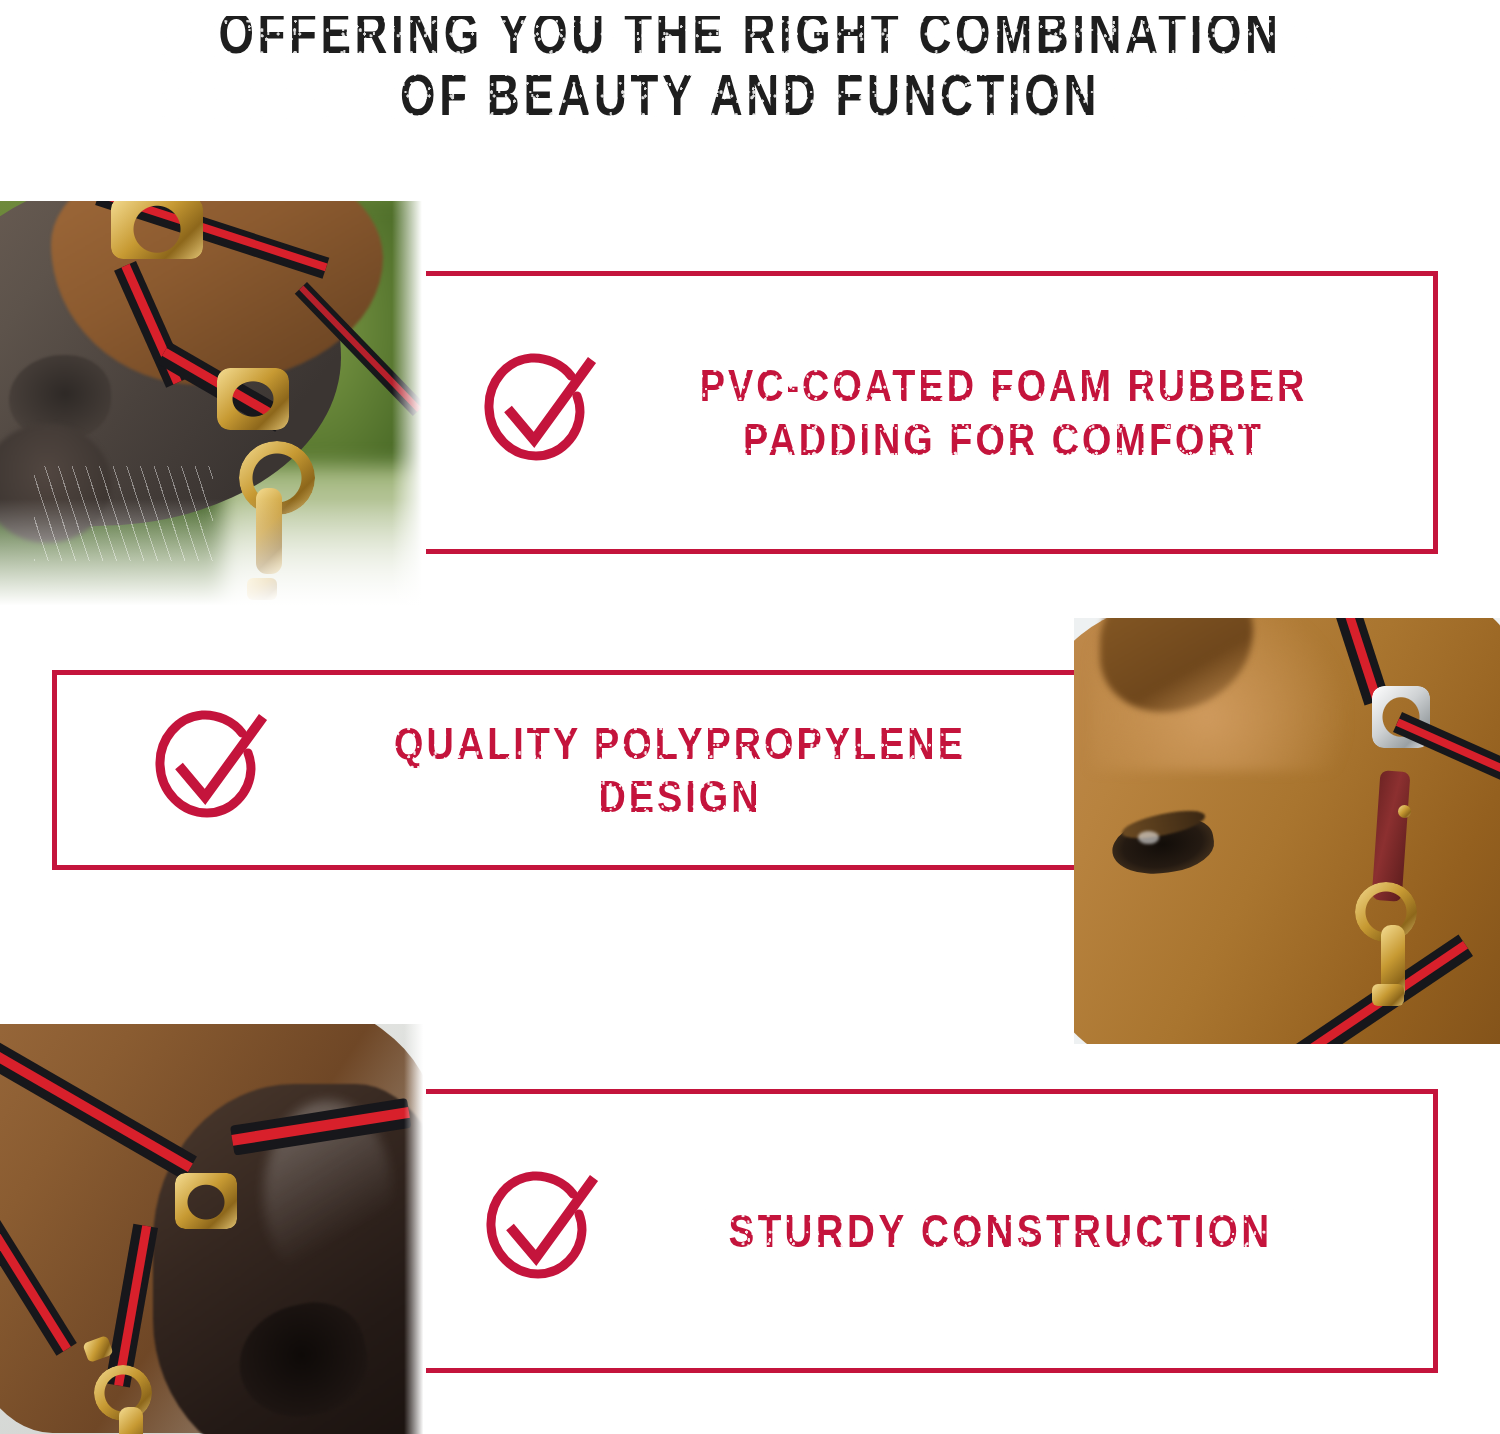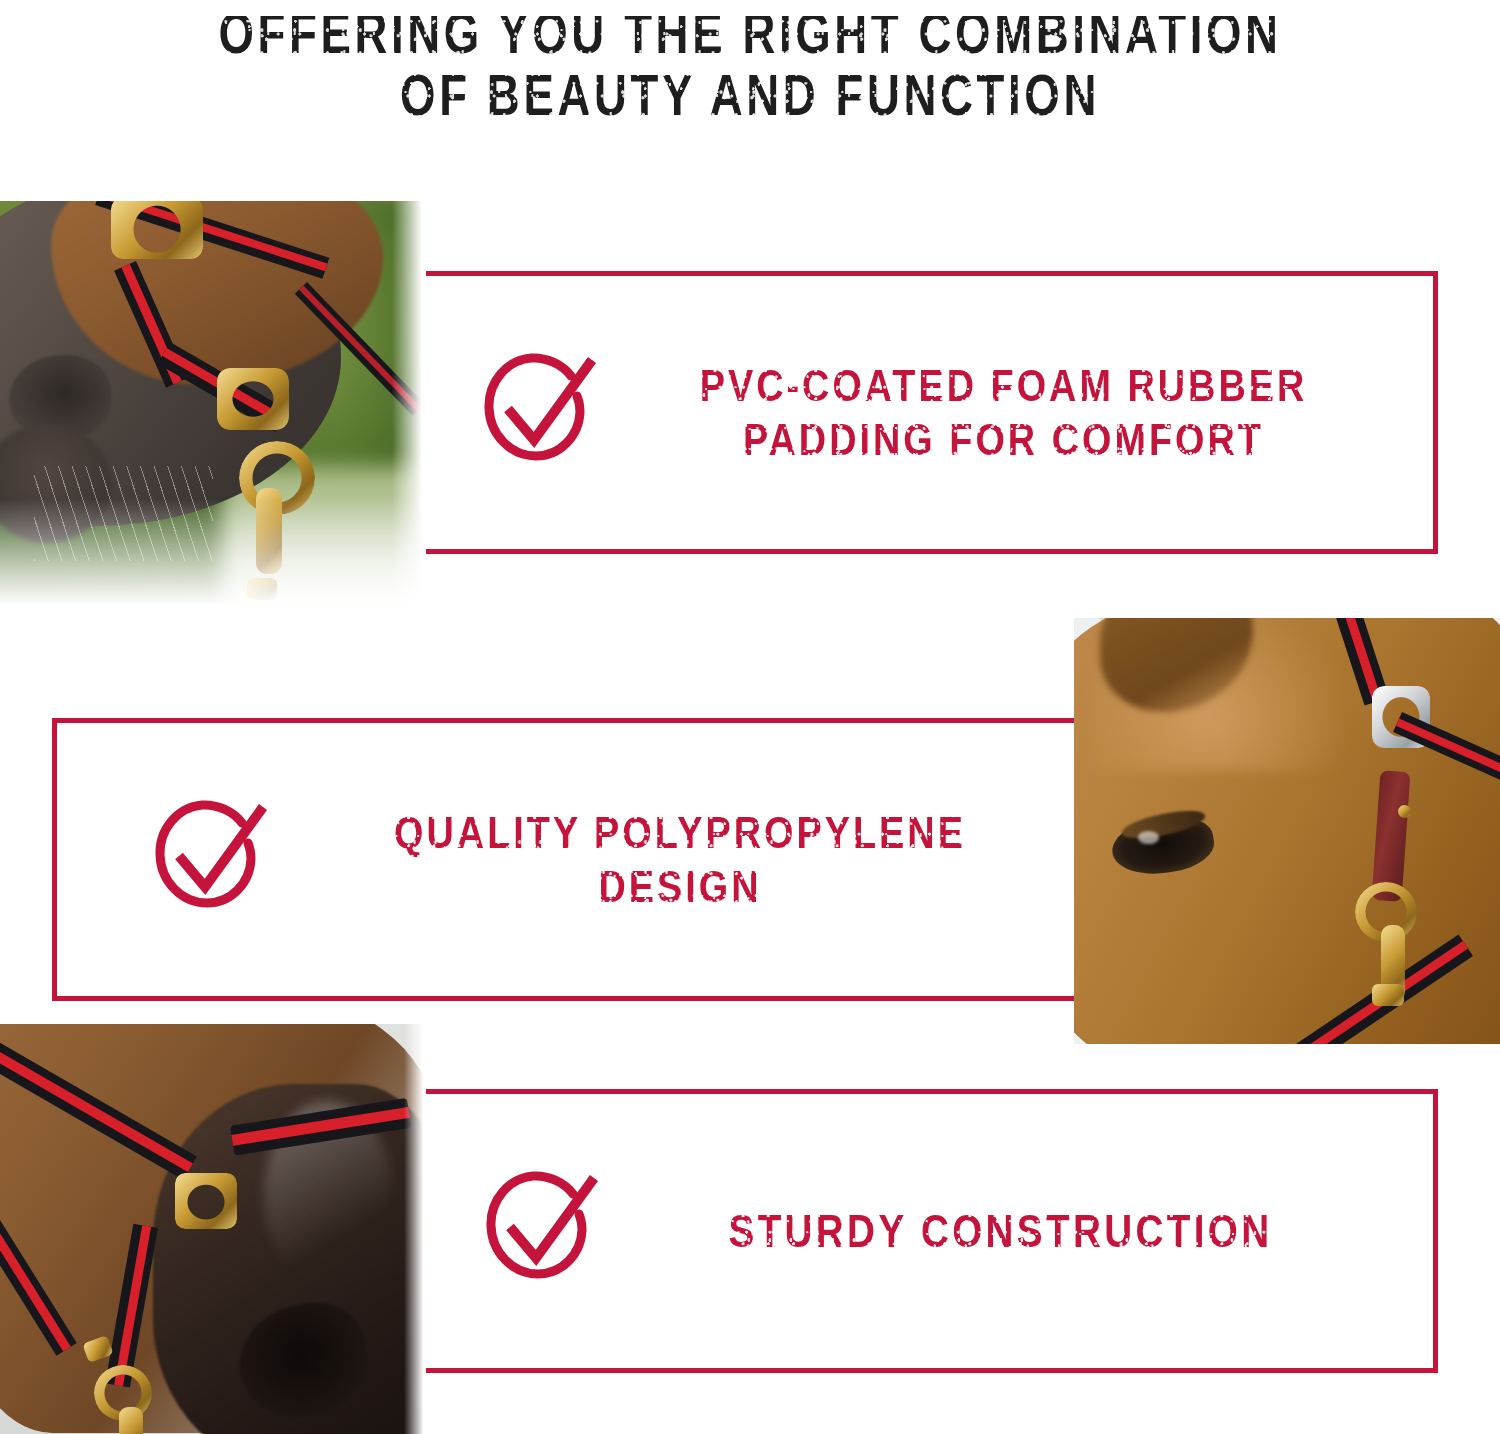--- a/index.html
+++ b/index.html
@@ -71,21 +71,21 @@
   
   .feature-box {
     position: absolute;
     box-sizing: border-box;
     border: 5px solid #C4143C;
     background: #ffffff;
     display: flex;
     align-items: center;
   }
   #box-1 { left: 345px; top: 255px;  width: 1093px; height: 283px; }
-  #box-2 { left: 52px;  top: 702px;  width: 1060px; height: 283px; }
+  #box-2 { left: 52px;  top: 654px;  width: 1060px; height: 200px; }
   #box-3 { left: 345px; top: 1073px; width: 1093px; height: 284px; }
 
   
   .feature-text {
     color: #C4143C;
     font-family: "Liberation Sans Narrow", "Liberation Sans", sans-serif;
     font-weight: 700;
     text-transform: uppercase;
     text-align: center;
     line-height: 1.18;

